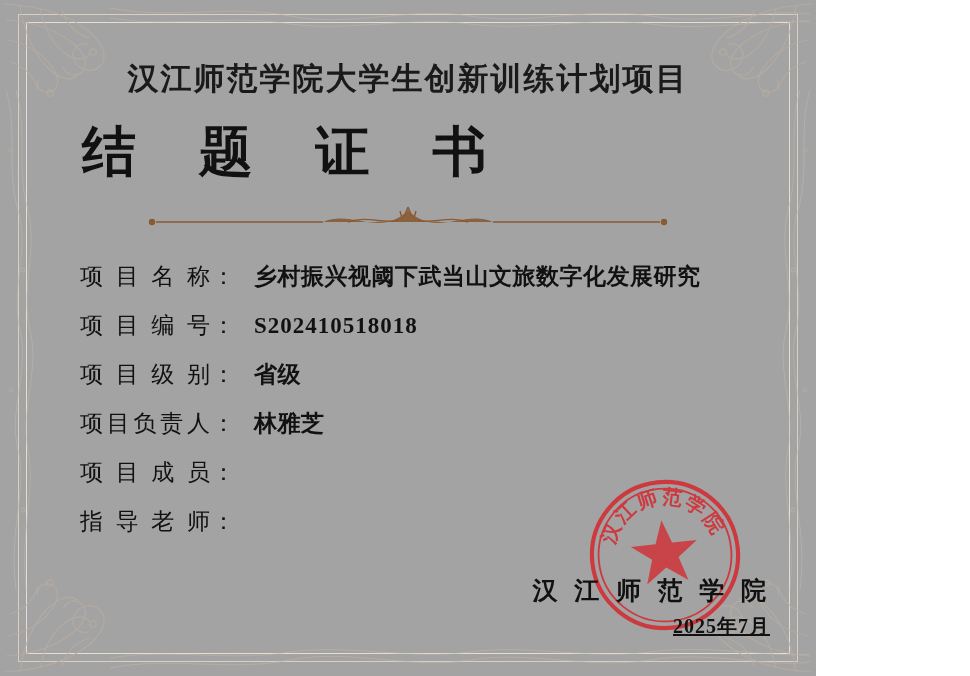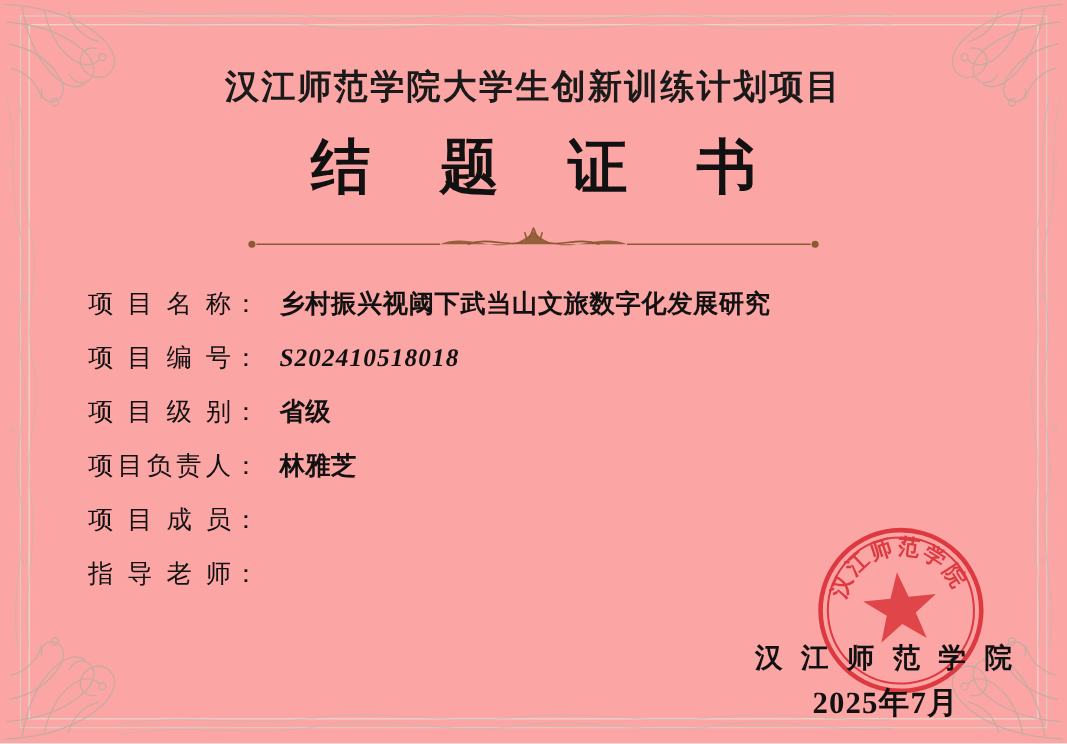--- a/index.html
+++ b/index.html
@@ -9,23 +9,23 @@
   }
   body {
     width: 970px;
     height: 676px;
     font-family: "Liberation Serif", serif;
     overflow: hidden;
   }
 
   #certificate {
     position: relative;
-    width: 970px;
+    width: 816px;
     height: 676px;
-    background: #fca5a5;
+    background: #a3a3a3;
     box-sizing: border-box;
     overflow: hidden;
   }
 
   
   .border-frame {
     position: absolute;
     left: 18px;
     top: 14px;
     right: 18px;
@@ -77,21 +77,20 @@
     text-align: center;
     font-size: 31px;
     font-weight: bold;
     letter-spacing: 2px;
     color: #1a1a1a;
     margin-top: 18px;
     font-family: "DejaVu Serif", "Liberation Serif", serif;
   }
 
   .main-title {
-    text-align: center;
     font-size: 54px;
     font-weight: bold;
     letter-spacing: 22px;
     color: #111111;
     margin-top: 16px;
     text-indent: 22px;
     font-family: "DejaVu Serif", "Liberation Serif", serif;
   }
 
   .divider {
@@ -129,54 +128,54 @@
   }
   .field-value {
     font-family: "DejaVu Serif", "Liberation Serif", serif;
     font-weight: bold;
     letter-spacing: 0.5px;
     margin-left: 15px;
   }
   .field-value.ascii {
     font-family: "Liberation Serif", serif;
     letter-spacing: 1px;
-    font-style: italic;
   }
 
   .statement {
     margin-top: 26px;
     padding-left: 70px;
     font-size: 23px;
     color: #111111;
     font-family: "DejaVu Serif", "Liberation Serif", serif;
     font-weight: bold;
     letter-spacing: 1px;
   }
 
   .signature {
     position: absolute;
     right: 46px;
-    bottom: 18px;
-    text-align: center;
+    bottom: 36px;
+    text-align: right;
     z-index: 3;
   }
   .sig-org {
     font-size: 25px;
     font-weight: bold;
     letter-spacing: 4px;
     color: #111111;
     font-family: "DejaVu Serif", "Liberation Serif", serif;
   }
   .sig-date {
-    font-size: 28px;
+    font-size: 20px;
     font-weight: bold;
     letter-spacing: 1px;
     margin-top: 6px;
     color: #111111;
     font-family: "Liberation Serif", serif;
+    text-decoration: underline;
   }
 
   
   .seal {
     position: absolute;
     right: 68px;
     bottom: 38px;
     width: 166px;
     height: 166px;
     z-index: 2;

